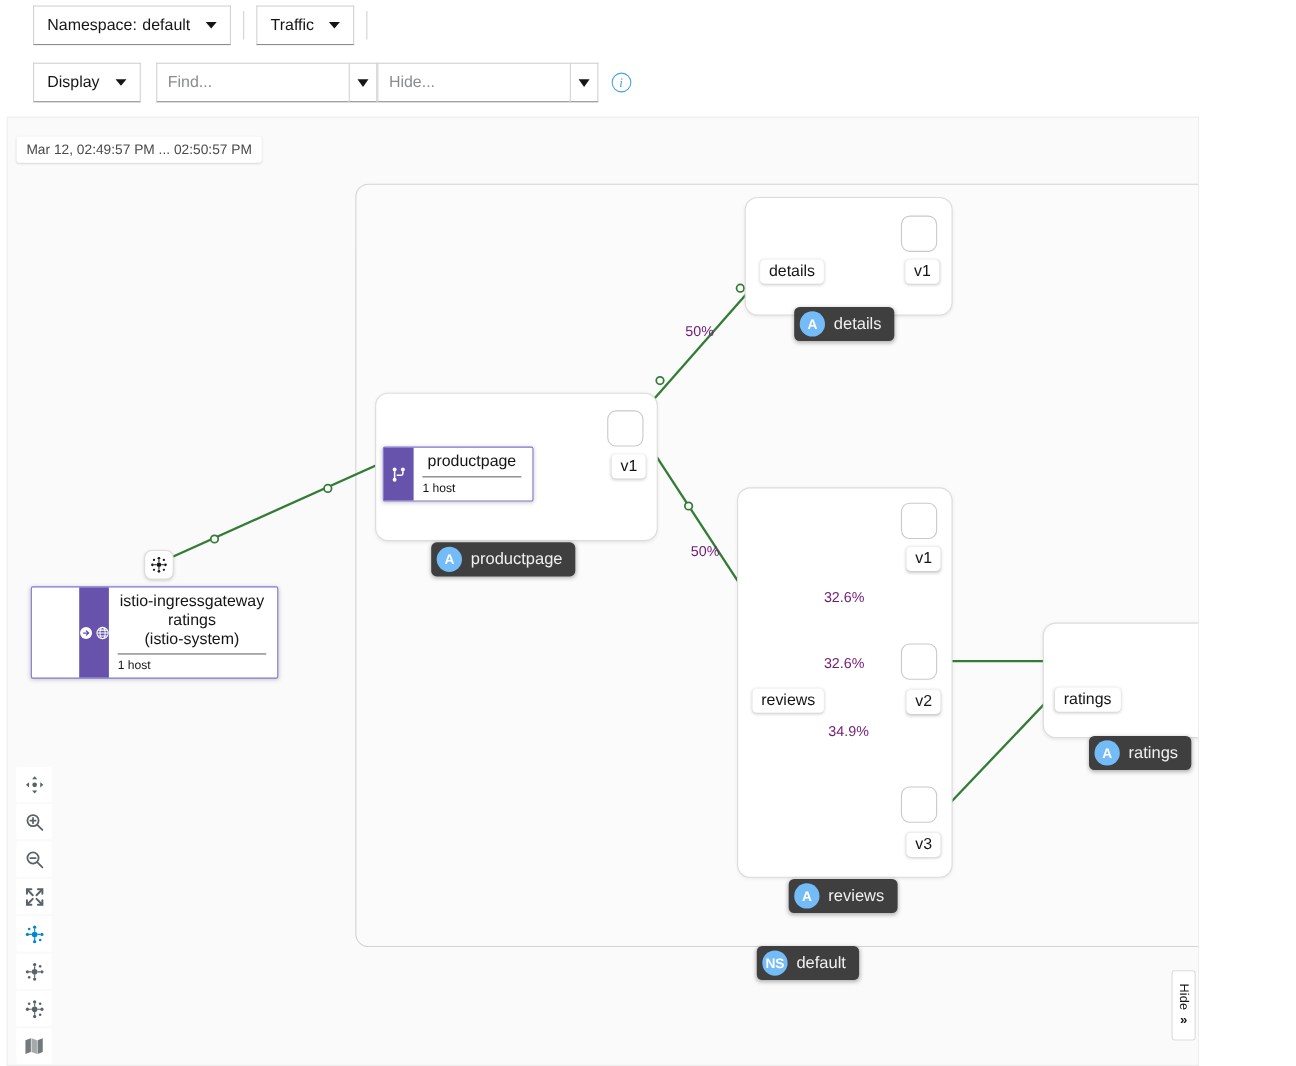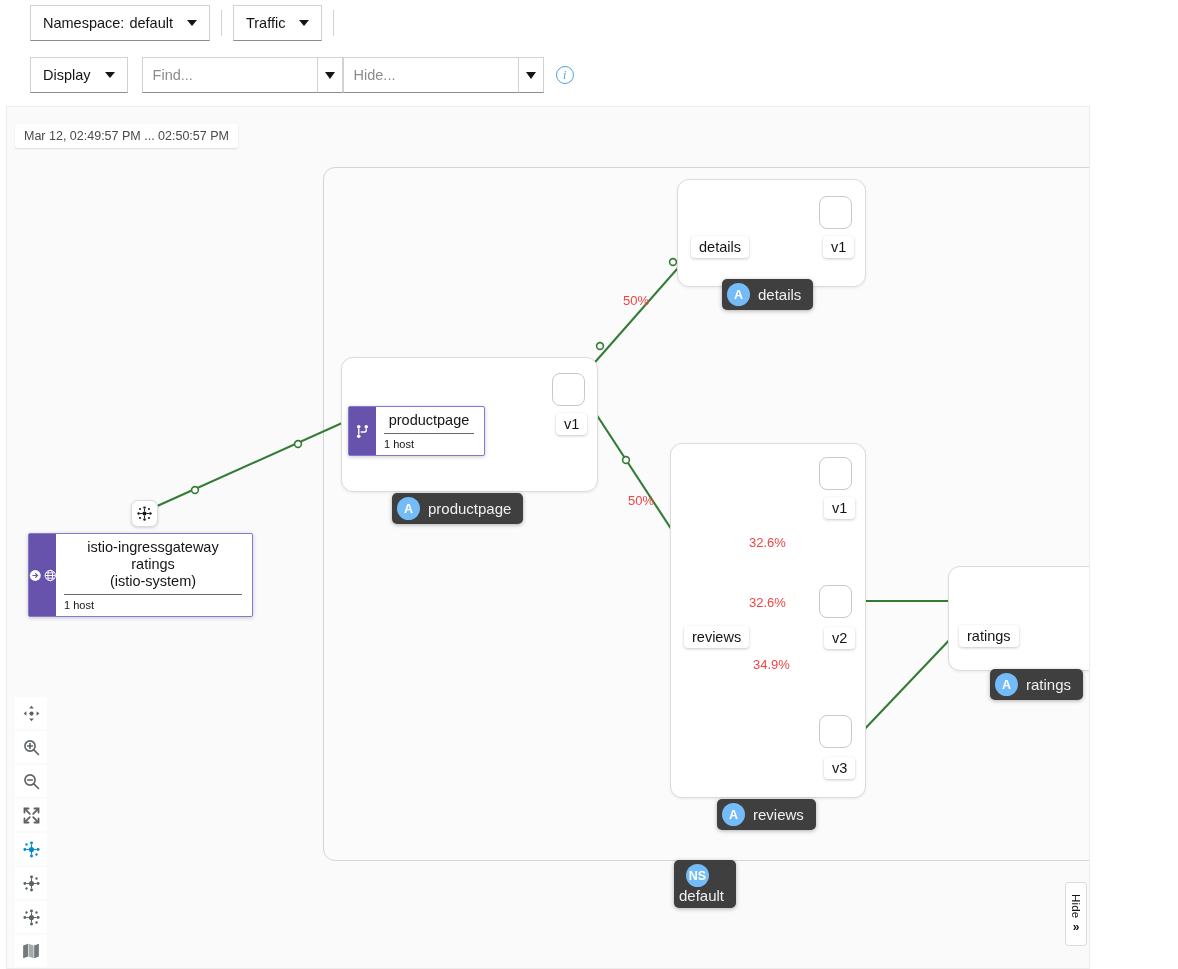--- a/index.html
+++ b/index.html
@@ -146,21 +146,21 @@
     width: 23px; height: 23px; border-radius: 50%;
     background: #73bcf7;
     color: #ffffff; font-size: 12.5px; font-weight: bold;
     display: flex; align-items: center; justify-content: center;
     margin-right: 8px;
   }
   .badge .btxt { color: #f0f0f0; font-size: 15px; }
 
   .edge-pct {
     position: absolute;
-    font-size: 13px; color: #ef4444;
+    font-size: 13px; color: #701a75;
     white-space: nowrap;
   }
 
   
   .pcard {
     position: absolute;
     display: flex;
     border: 1px solid #8476d1;
     border-radius: 2px;
     background: #ffffff;
@@ -394,21 +394,21 @@
           <circle cx="12.8" cy="12.8" r="1.1"></circle>
         <g stroke="#151515" stroke-width="1">
           <path d="M8 3.2 L8 5.8"></path>
             <path d="M8 10.2 L8 12.8"></path>
           <path d="M3.2 8 L5.8 8"></path>
             <path d="M10.2 8 L12.8 8"></path>
         </g>
       </svg>
     </div>
 
-    <div class="pcard" style="left:21px; top:426px; width:225px;">
+    <div class="pcard" style="left:21px; top:426px; width:225px;padding-left:43px;">
       <div class="pside" style="flex-direction:row; gap:2px;">
         <svg width="13" height="13" viewBox="0 0 16 16" fill="#ffffff" aria-hidden="true">
           <circle cx="8" cy="8" r="7"></circle>
           <path d="M5 8 L10.5 8 M8.4 5.6 L11 8 L8.4 10.4" stroke="#6753ac" stroke-width="1.5" fill="none" stroke-linecap="round"></path>
         </svg>
         <svg width="13" height="13" viewBox="0 0 16 16" fill="none" stroke="#ffffff" stroke-width="1.2" aria-hidden="true">
           <circle cx="8" cy="8" r="6.6"></circle>
           <ellipse cx="8" cy="8" rx="3" ry="6.6"></ellipse>
           <path d="M1.5 8 H14.5 M2.6 4.6 H13.4 M2.6 11.4 H13.4"></path>
         </svg>
@@ -421,21 +421,21 @@
         <div class="phost">1 host</div>
       </div>
     </div>
 
     <div class="edge-pct" style="left:616px; top:186px;">50%</div>
     <div class="edge-pct" style="left:621px; top:386px;">50%</div>
     <div class="edge-pct" style="left:742px; top:428px;">32.6%</div>
     <div class="edge-pct" style="left:742px; top:488px;">32.6%</div>
     <div class="edge-pct" style="left:746px; top:550px;">34.9%</div>
 
-    <div class="badge" style="left:667px; top:753px;flex-direction:column;">
+    <div class="badge" style="left:681px; top:753px;">
       <span class="circ">NS</span>
       <span class="btxt">default</span>
     </div>
 
     <div id="tool-rail">
       <div class="trbtn">
         <svg width="17" height="17" viewBox="0 0 16 16" fill="currentColor" aria-hidden="true">
           <path d="M8 0.6 L10.2 3.2 H5.8 Z M8 15.4 L5.8 12.8 H10.2 Z M0.6 8 L3.2 5.8 V10.2 Z M15.4 8 L12.8 10.2 V5.8 Z"></path>
           <circle cx="8" cy="8" r="2"></circle>
         </svg>

